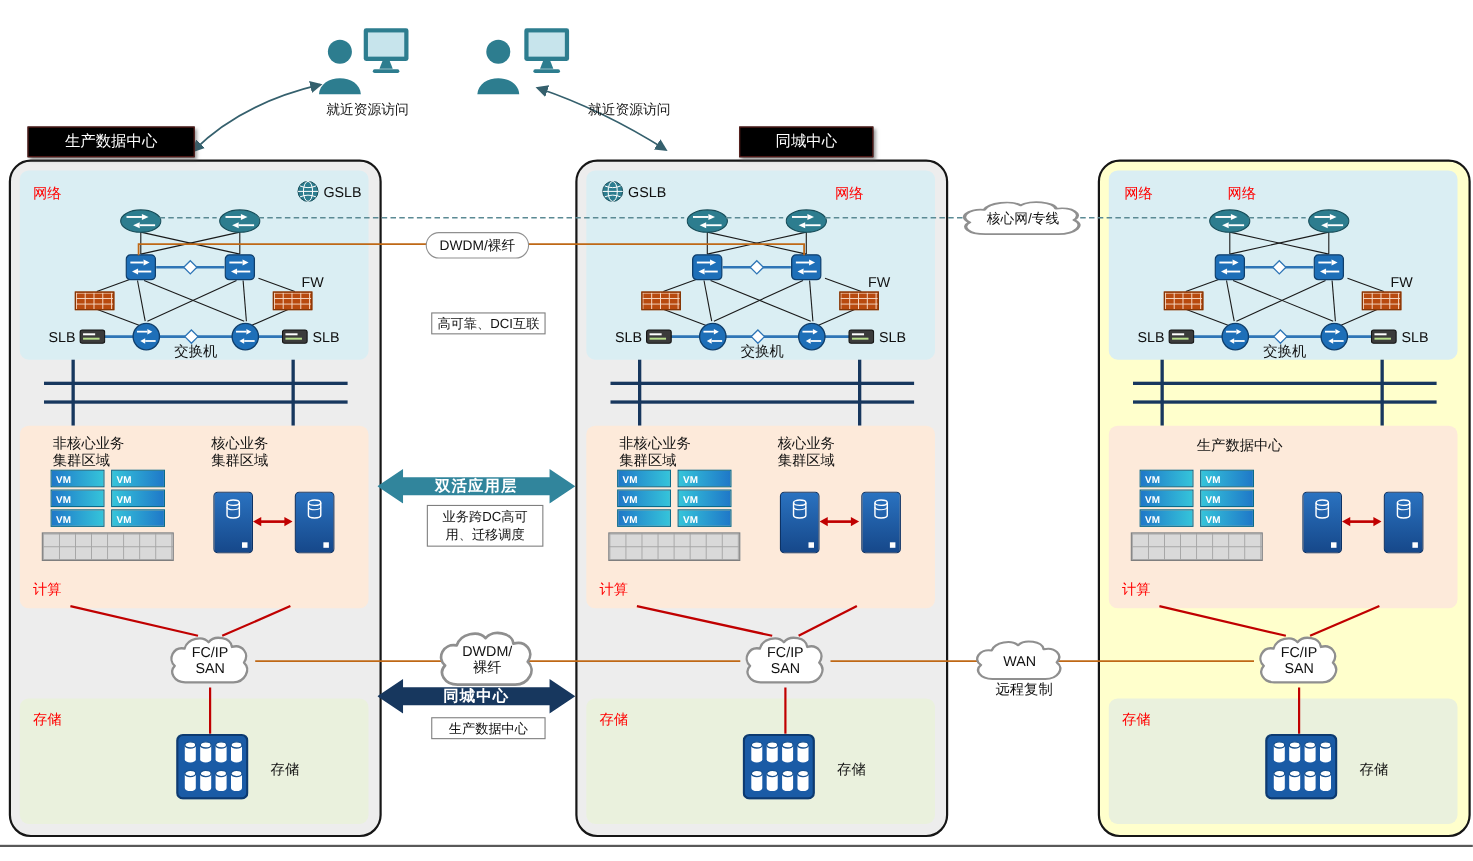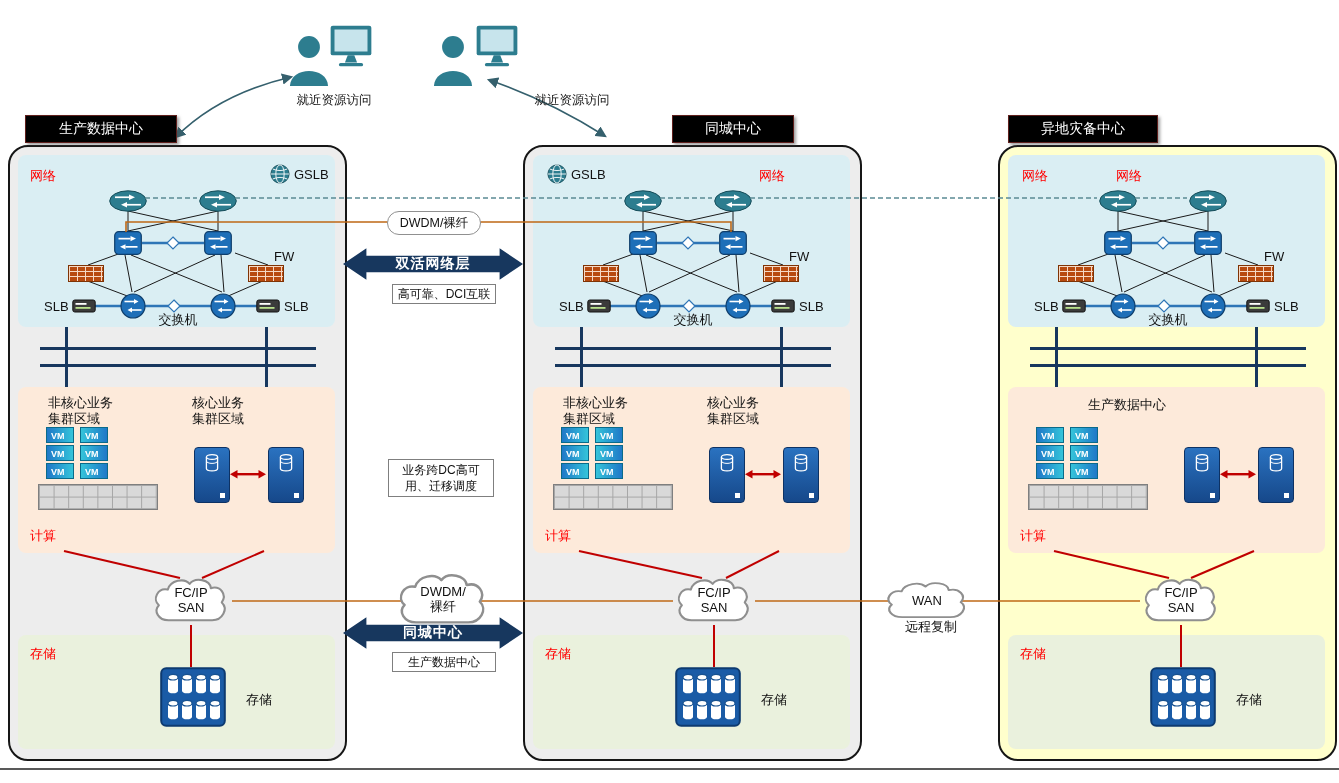--- a/index.html
+++ b/index.html
@@ -19,21 +19,21 @@
   .sto{top:488px;height:114px;background:#eaf1dd;}
   .mesh{position:absolute;left:0;top:0;width:317px;height:172px;}
   .bus-h{position:absolute;left:30px;width:276px;height:2.5px;background:#17375e;}
   .bus-v{position:absolute;top:180px;height:60px;width:2.5px;background:#17375e;}
   
   .title-chip{position:absolute;top:115px;height:26px;background:#000000;border:1px solid #5f1f1c;
               color:#fff;font-size:14px;display:flex;align-items:center;justify-content:center;
               padding:0 10px;box-shadow:2px 2px 3px rgba(80,80,80,.55);z-index:6;}
   
   .vm-group{position:absolute;display:flex;gap:6px;}
-  .vm-box{width:28px;height:16px;margin-bottom:2px;border:1px solid #0a6b8a;color:#fff;
+  .vm-box{width:49px;height:16px;margin-bottom:2px;border:1px solid #0a6b8a;color:#fff;
           font-size:9px;font-weight:bold;line-height:16px;padding-left:4px;box-sizing:border-box;}
   .vm-a .vm-box{background:linear-gradient(90deg,#1f78c8,#35c4da);}
   .vm-b .vm-box{background:linear-gradient(90deg,#35c4da,#1f78c8);}
   .chassis{position:absolute;width:118px;height:24px;background:#d9d9d9;border:1px solid #7f7f7f;
            background-image:linear-gradient(#a6a6a6 1px,transparent 1px),
                             linear-gradient(90deg,#a6a6a6 1px,transparent 1px);
            background-size:14.6px 11.6px;}
   .server{position:absolute;width:34px;height:54px;border:1px solid #0d3264;border-radius:4px;
           background:linear-gradient(180deg,#2a72c0 0%,#16488a 100%);}
   .server svg{position:absolute;left:9px;top:5px;width:16px;height:20px;}
@@ -459,21 +459,20 @@
         <line x1="1181" y1="625" x2="1181" y2="667"></line>
     </g>
     <g stroke="#35606d" stroke-width="1.6" fill="none">
       <path d="M291,77 Q219,94 176,137" marker-start="url(#arr)" marker-end="url(#arr)"></path>
       <path d="M489,80 Q548,100 605,136" marker-start="url(#arr)" marker-end="url(#arr)"></path>
     </g>
   </svg>
 
   <div class="title-chip" style="left:25px;width:130px">生产数据中心</div>
   <div class="title-chip" style="left:672px;width:100px">同城中心</div>
-  <div class="title-chip" style="left:1008px;width:128px">异地灾备中心</div>
 
   <div class="cloud" style="left:150px;top:576px;width:82px;height:50px">
     <svg viewBox="0 0 120 70" preserveAspectRatio="none">
         <use href="#cloudp"></use>
       </svg>
     <div class="cloud-text" style="font-size:13px">FC/IP
 SAN</div>
   </div>
   <div class="cloud" style="left:673px;top:576px;width:82px;height:50px">
     <svg viewBox="0 0 120 70" preserveAspectRatio="none">
@@ -484,37 +483,43 @@
   </div>
   <div class="cloud" style="left:1140px;top:576px;width:82px;height:50px">
     <svg viewBox="0 0 120 70" preserveAspectRatio="none">
         <use href="#cloudp"></use>
       </svg>
     <div class="cloud-text" style="font-size:13px">FC/IP
 SAN</div>
   </div>
 
   <div class="pill" style="left:387px;top:211px;width:92px;height:22px">DWDM/裸纤</div>
+  <div class="cloud" style="left:868px;top:181px;width:124px;height:36px">
+    <svg viewBox="0 0 120 70" preserveAspectRatio="none">
+        <use href="#cloudp"></use>
+      </svg>
+    <div class="cloud-text">核心网/专线</div>
+  </div>
   <div class="cloud" style="left:394px;top:571px;width:98px;height:58px">
     <svg viewBox="0 0 120 70" preserveAspectRatio="none">
         <use href="#cloudp"></use>
       </svg>
     <div class="cloud-text" style="font-size:13px">DWDM/
 裸纤</div>
   </div>
   <div class="cloud" style="left:882px;top:580px;width:90px;height:42px">
     <svg viewBox="0 0 120 70" preserveAspectRatio="none">
         <use href="#cloudp"></use>
       </svg>
     <div class="cloud-text" style="font-size:13px">WAN</div>
   </div>
   <div class="plain-text" style="left:896px;top:618px;width:70px;height:18px">远程复制</div>
 
-  <div class="h-arrow" style="left:343px;top:247px">双活网络层</div>
   <div class="note" style="left:392px;top:284px;width:104px;height:20px">高可靠、DCI互联</div>
+  <div class="h-arrow teal" style="left:343px;top:425px">双活应用层</div>
   <div class="note" style="left:388px;top:459px;width:106px;height:38px">业务跨DC高可用、迁移调度</div>
   <div class="h-arrow" style="left:343px;top:616px">同城中心</div>
   <div class="note" style="left:392px;top:652px;width:104px;height:20px">生产数据中心</div>
 
   <svg class="abs" style="left:288px;top:34px;width:42px;height:52px" viewBox="0 0 24 30">
       <use href="#personp"></use>
     </svg>
   <svg class="abs" style="left:328px;top:24px;width:46px;height:44px" viewBox="0 0 40 40">
       <use href="#monitorp"></use>
     </svg>

